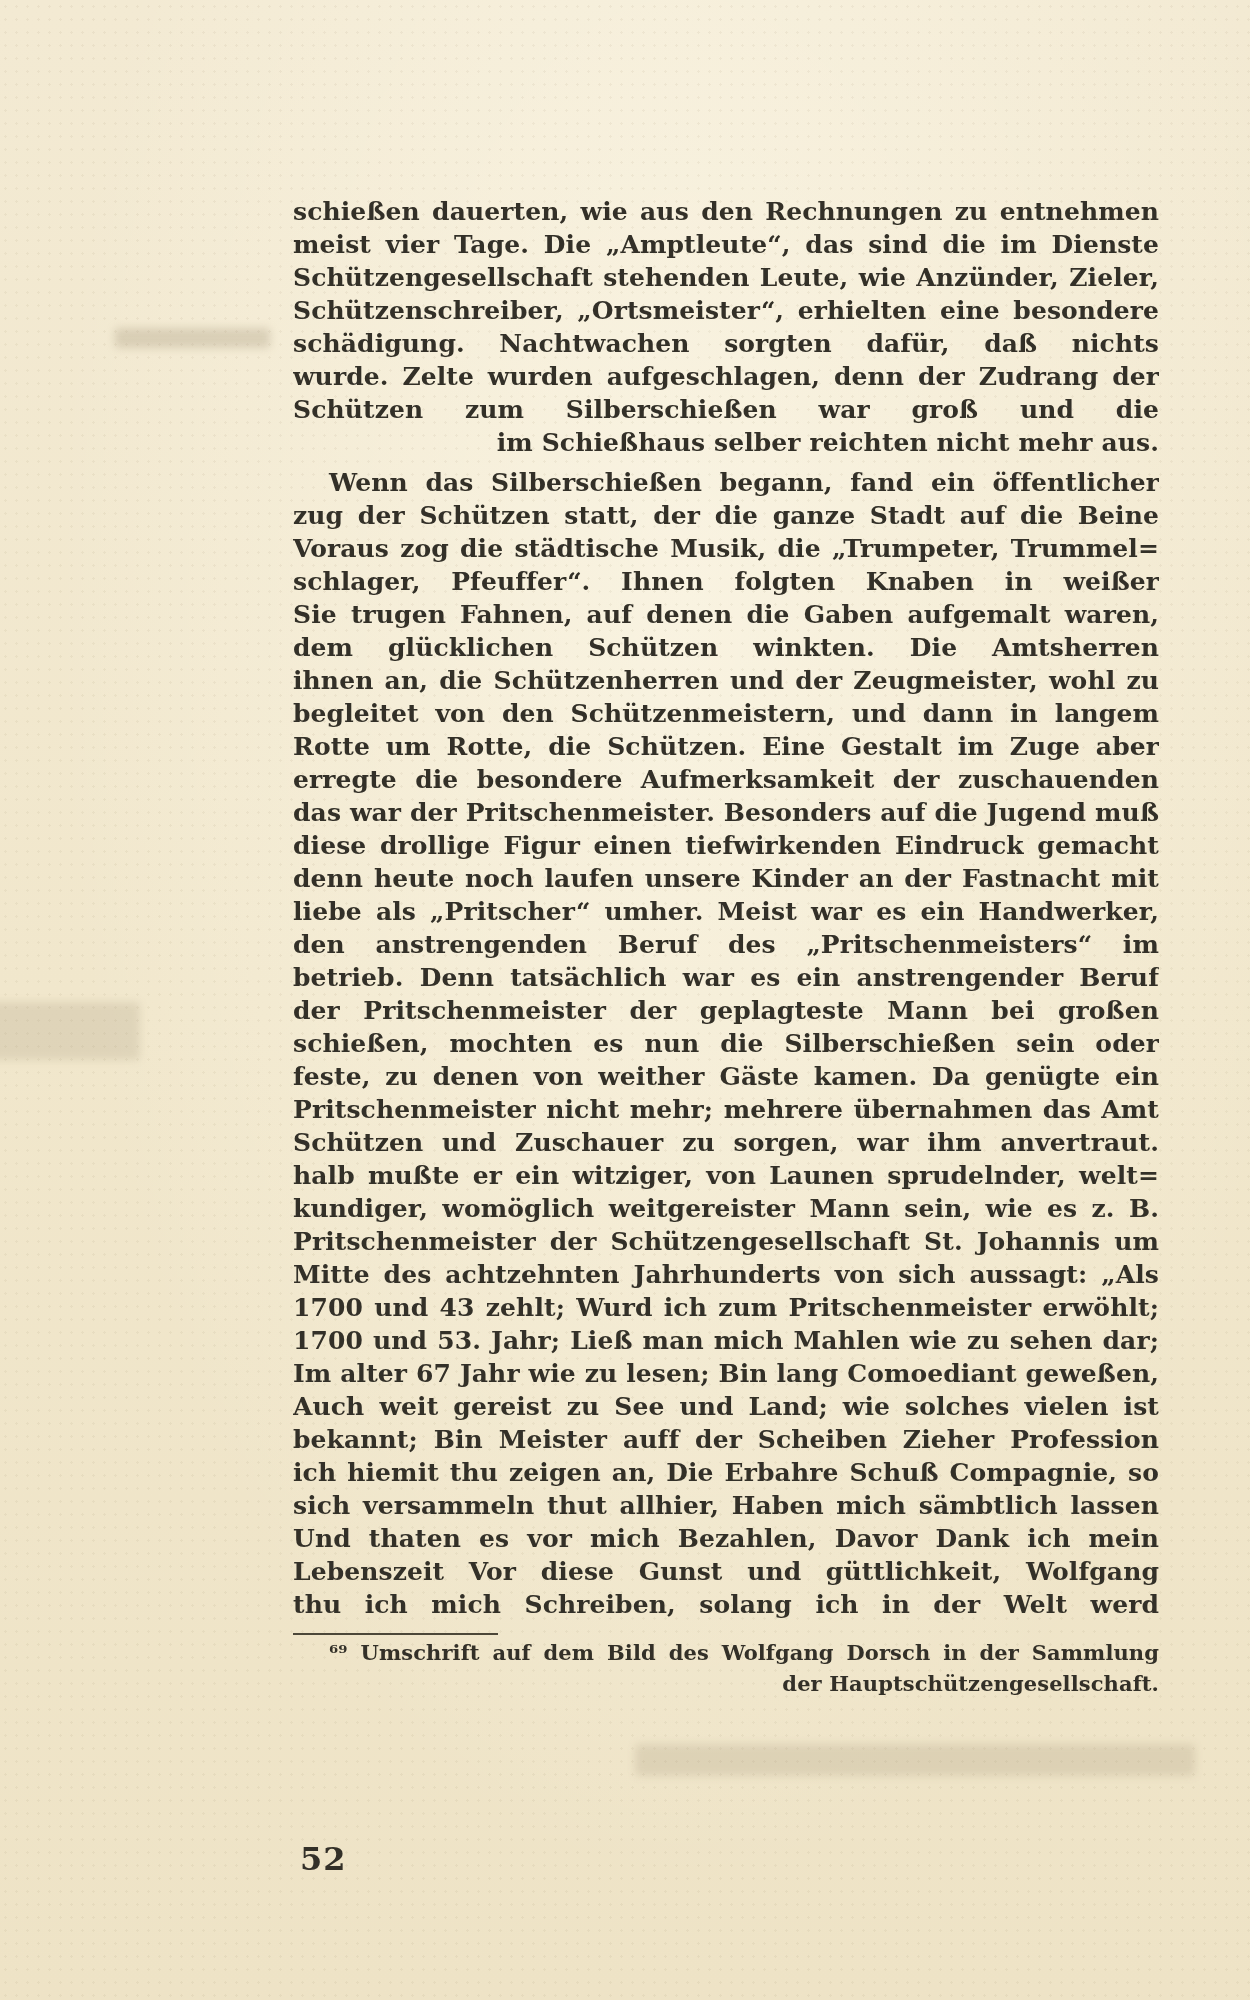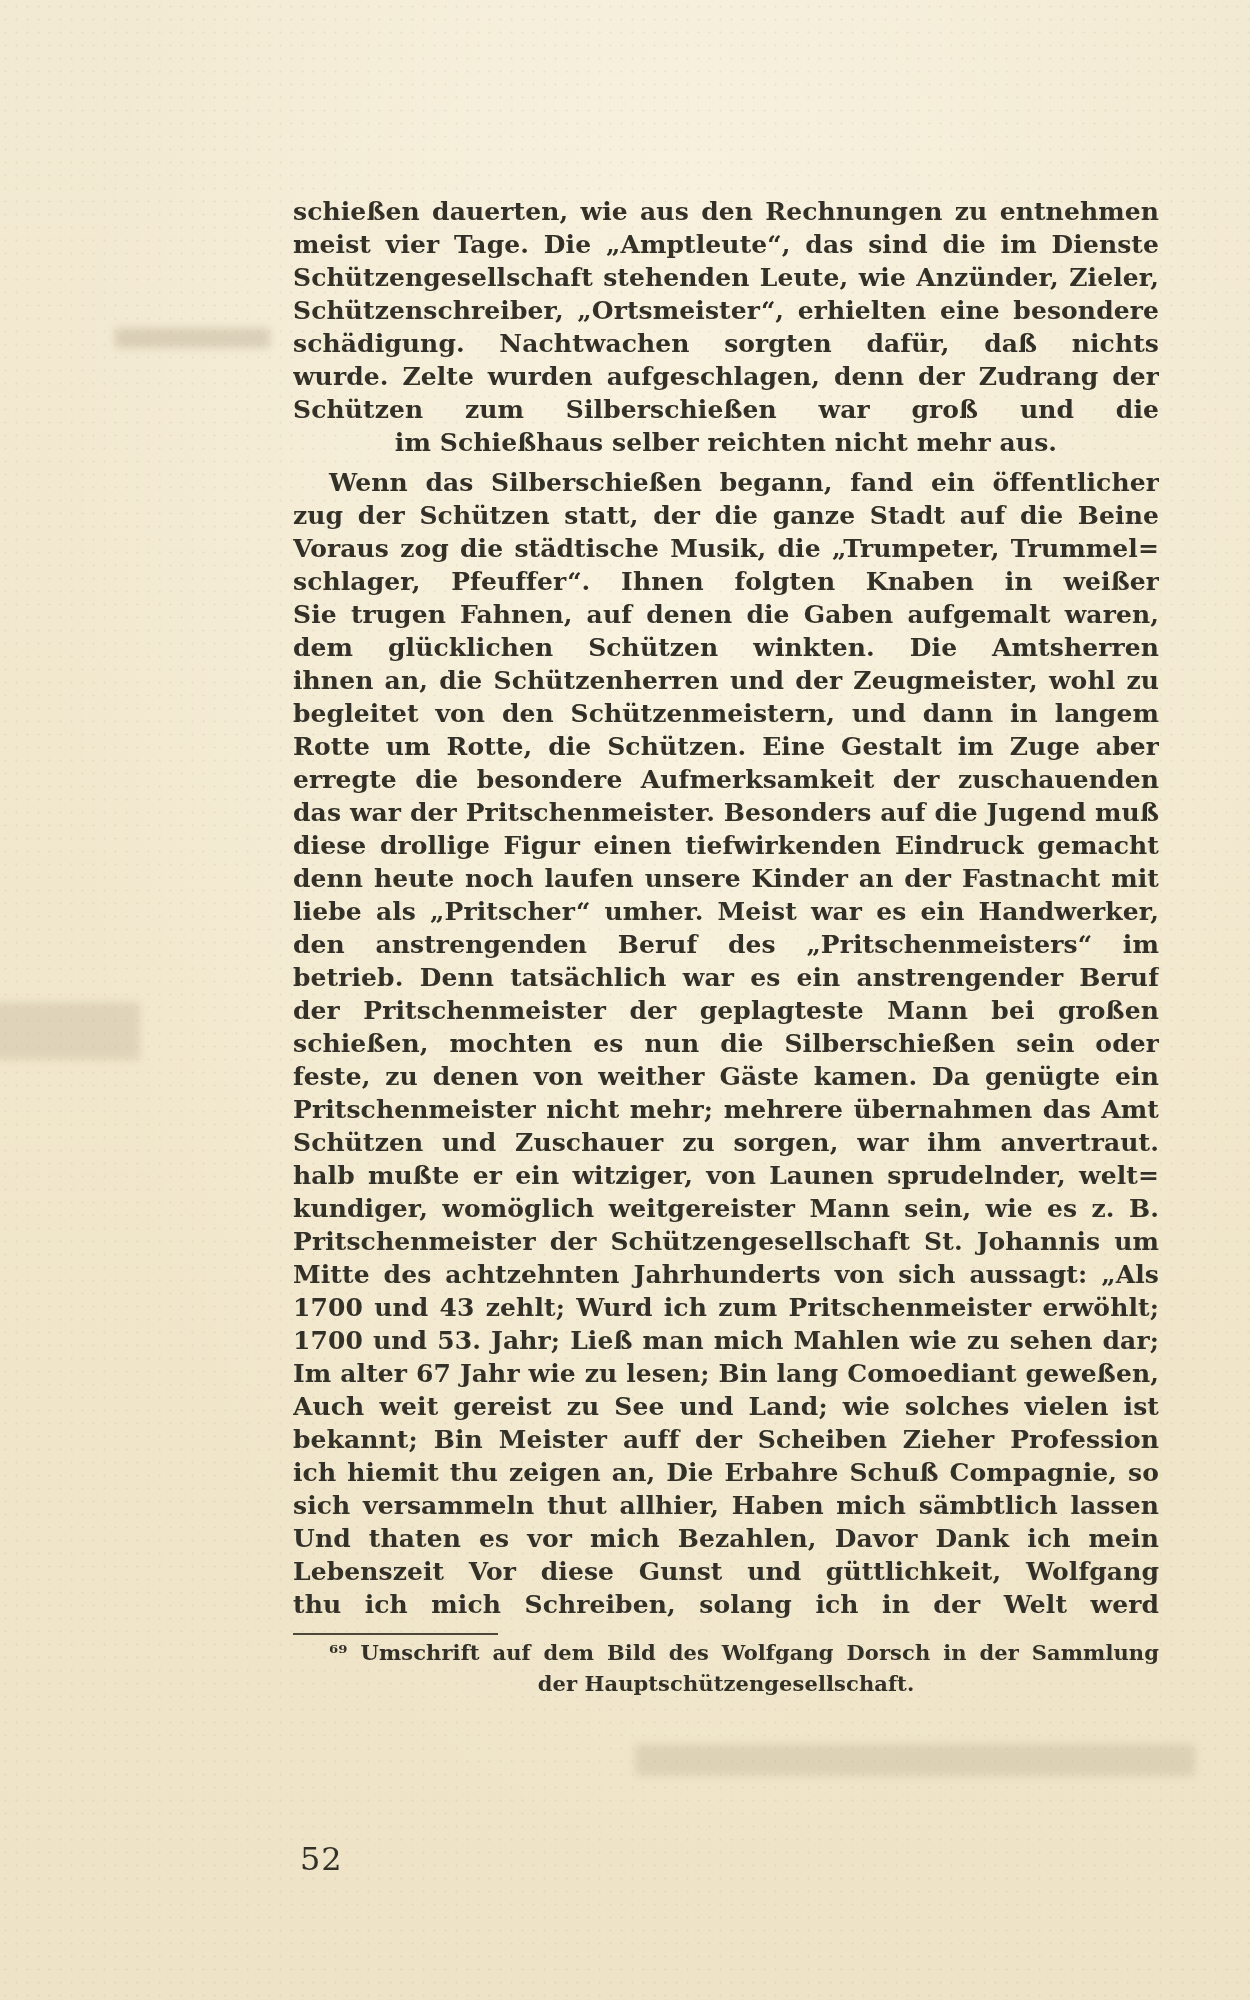--- a/index.html
+++ b/index.html
@@ -57,42 +57,42 @@
     white-space: normal;
     letter-spacing: 0.1px;
   }
   
   .line::after {
     content: "";
     display: inline-block;
     width: 100%;
     height: 0;
   }
-  .line.flush { text-align: center; }
+  .line.flush { text-align: right; }
   .line.flush::after { content: none; }
   .line.indent { text-indent: 36px; }
 
   .footnote-rule {
     margin-top: 12px;
     width: 205px;
     border-top: 2px solid #4c4738;
   }
   .footnote { margin-top: 2px; }
   .footnote .line {
     font-size: 21px;
     line-height: 31px;
     height: 31px;
   }
 
   .page-number {
     position: absolute;
     left: 300px;
     top: 1840px;
     font-size: 32px;
-    font-weight: normal;
+    font-weight: bold;
     color: #333028;
     letter-spacing: 1px;
   }
 </style>
 </head>
 <body>
 
 <div class="page">
   <div class="texture"></div>
   <div class="show-through mark-1"></div>

